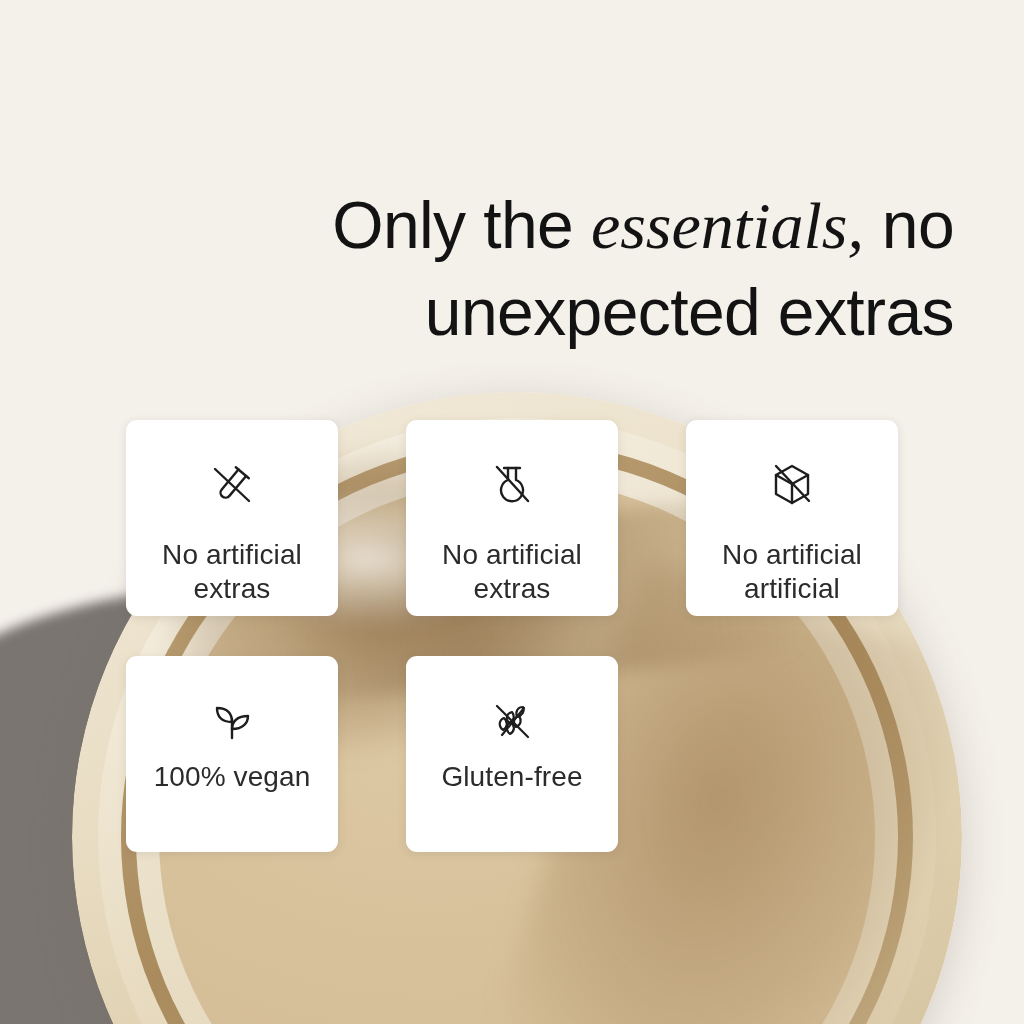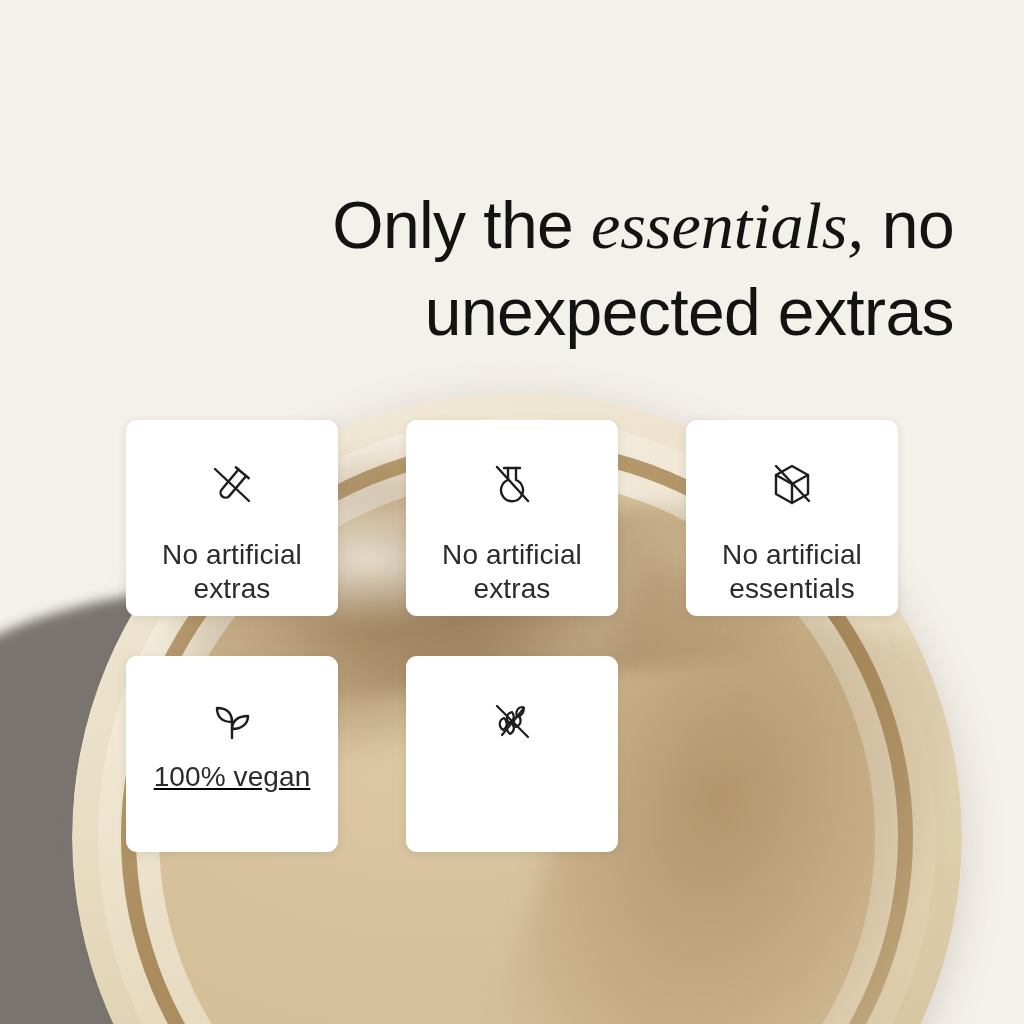--- a/index.html
+++ b/index.html
@@ -196,21 +196,20 @@
     margin-top: 22px;
     font-size: 28px;
     line-height: 34px;
     color: #2b2b2b;
     text-align: center;
     font-weight: 400;
     letter-spacing: .1px;
     padding: 0 6px;
   }
   .card.single {
-    text-decoration: underline;
   }
   .card.single .icon-wrap { margin-bottom: 0; }
 </style>
 </head>
 <body>
 
 <div id="stage">
 
   <div class="photo-layer">
     <div class="jar-shadow-soft"></div>
@@ -259,21 +258,21 @@
 
     <div class="card">
       <span class="icon-wrap">
         <svg width="58" height="58" viewBox="0 0 58 58" fill="none" stroke="#1d1d1d" stroke-width="2.4" stroke-linecap="round" stroke-linejoin="round">
           <path d="M29 10 L45 19 V38 L29 47 L13 38 V19 Z"></path>
           <path d="M13 19 L29 28 L45 19"></path>
           <path d="M29 28 V47"></path>
           <line x1="13" y1="10" x2="46" y2="45"></line>
         </svg>
       </span>
-      <span class="label"><span>No artificial</span><br><span>essentials</span></span>
+      <span class="label"><span>No artificial</span><br><span>artificial</span></span>
     </div>
 
     <div class="card single">
       <span class="icon-wrap">
         <svg width="58" height="58" viewBox="0 0 58 58" fill="none" stroke="#1d1d1d" stroke-width="2.4" stroke-linecap="round" stroke-linejoin="round">
           <path d="M29 46 V27"></path>
           <path d="M29 30 C18 30 14 24 14 16 C24 16 29 21 29 30 Z"></path>
           <path d="M29 37 C40 37 45 31 45 24 C35 24 29 29 29 37 Z"></path>
         </svg>
       </span>
@@ -285,17 +284,18 @@
         <svg width="58" height="58" viewBox="0 0 58 58" fill="none" stroke="#1d1d1d" stroke-width="2.2" stroke-linecap="round" stroke-linejoin="round">
           <path d="M19 43 L41 16"></path>
           <path d="M20 38 C15 34 16 28 21 26 C25 30 25 35 20 38 Z"></path>
           <path d="M27 42 C22 38 23 32 28 30 C32 34 32 39 27 42 Z"></path>
           <path d="M26 31 C22 26 24 21 29 20 C32 24 31 29 26 31 Z"></path>
           <path d="M33 35 C29 30 31 25 36 24 C39 28 38 33 33 35 Z"></path>
           <path d="M34 25 C32 19 35 15 40 15 C42 19 39 24 34 25 Z"></path>
           <line x1="14" y1="14" x2="45" y2="45"></line>
         </svg>
       </span>
+      <span class="label">Gluten-free</span>
     </div>
 
 
   </div>
 </div>
 
 </body></html>

